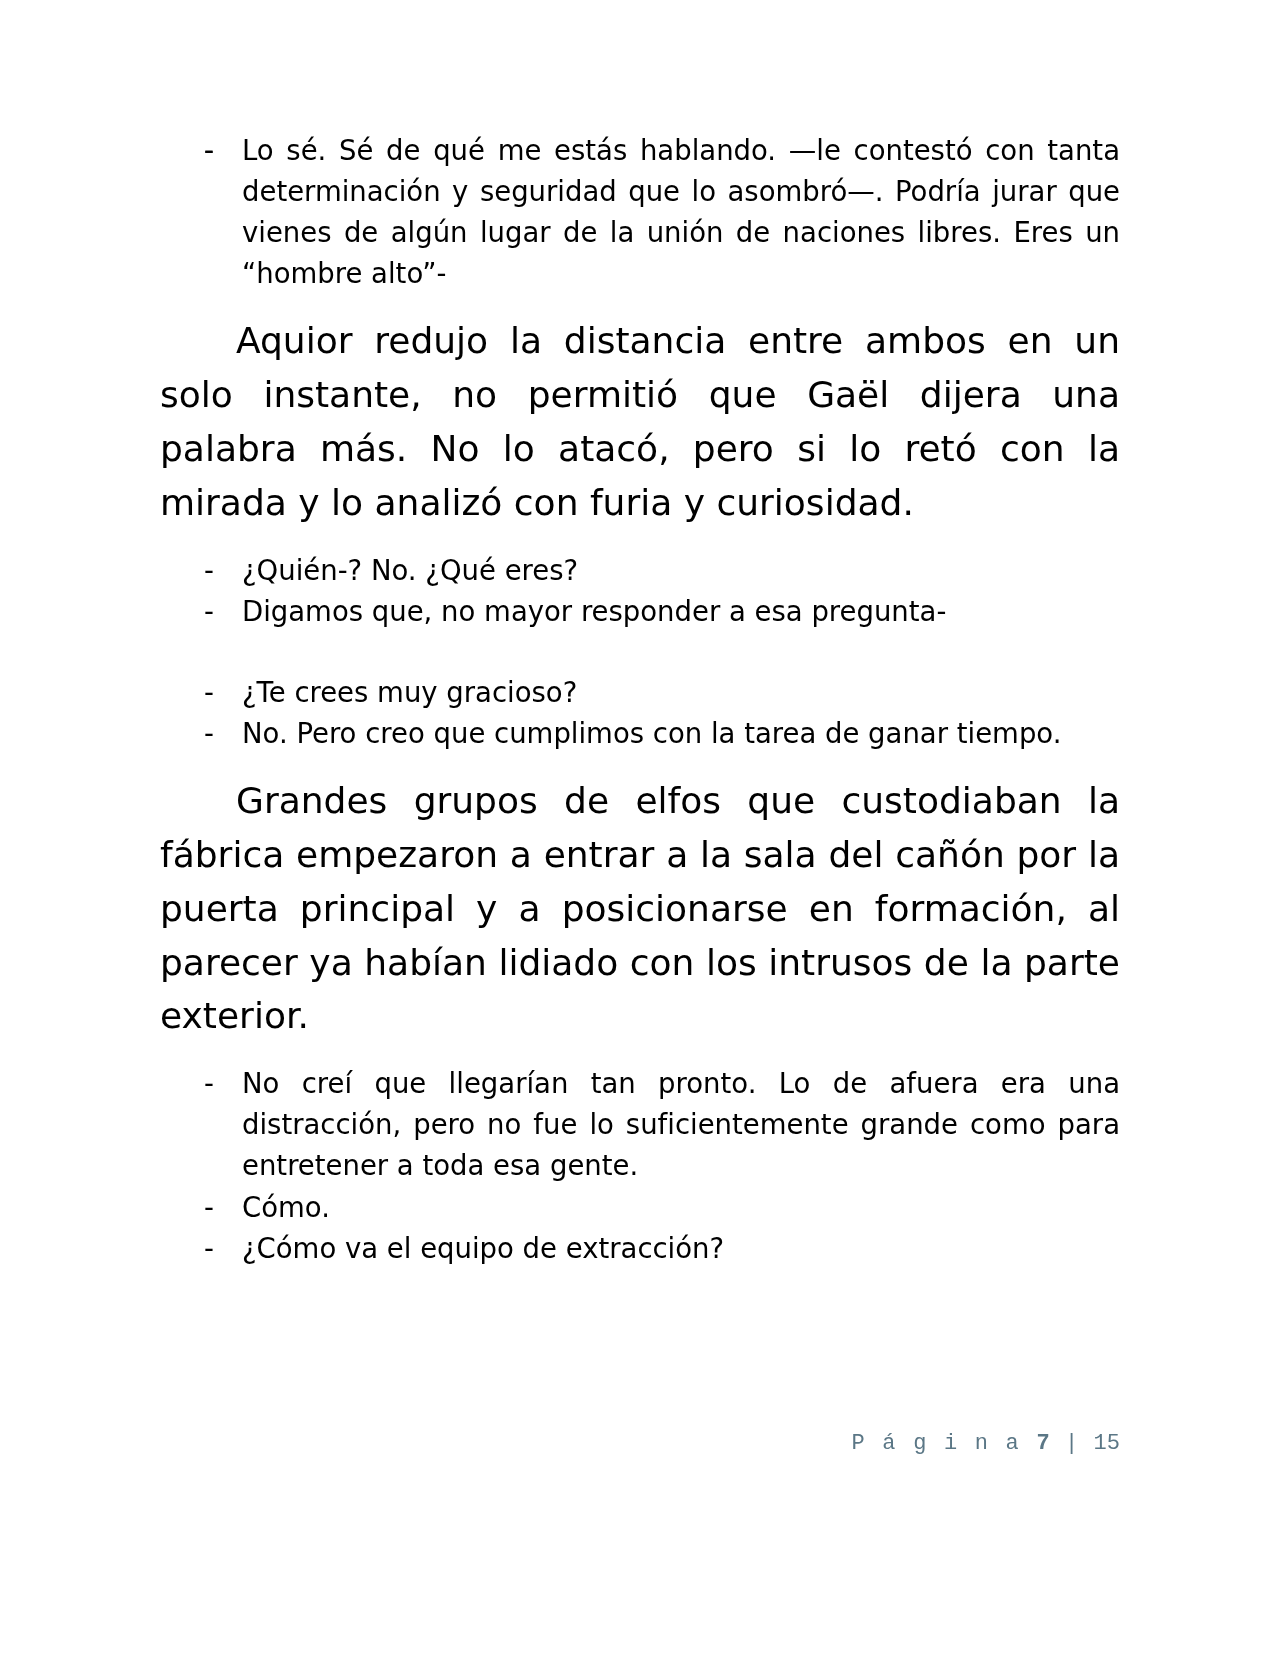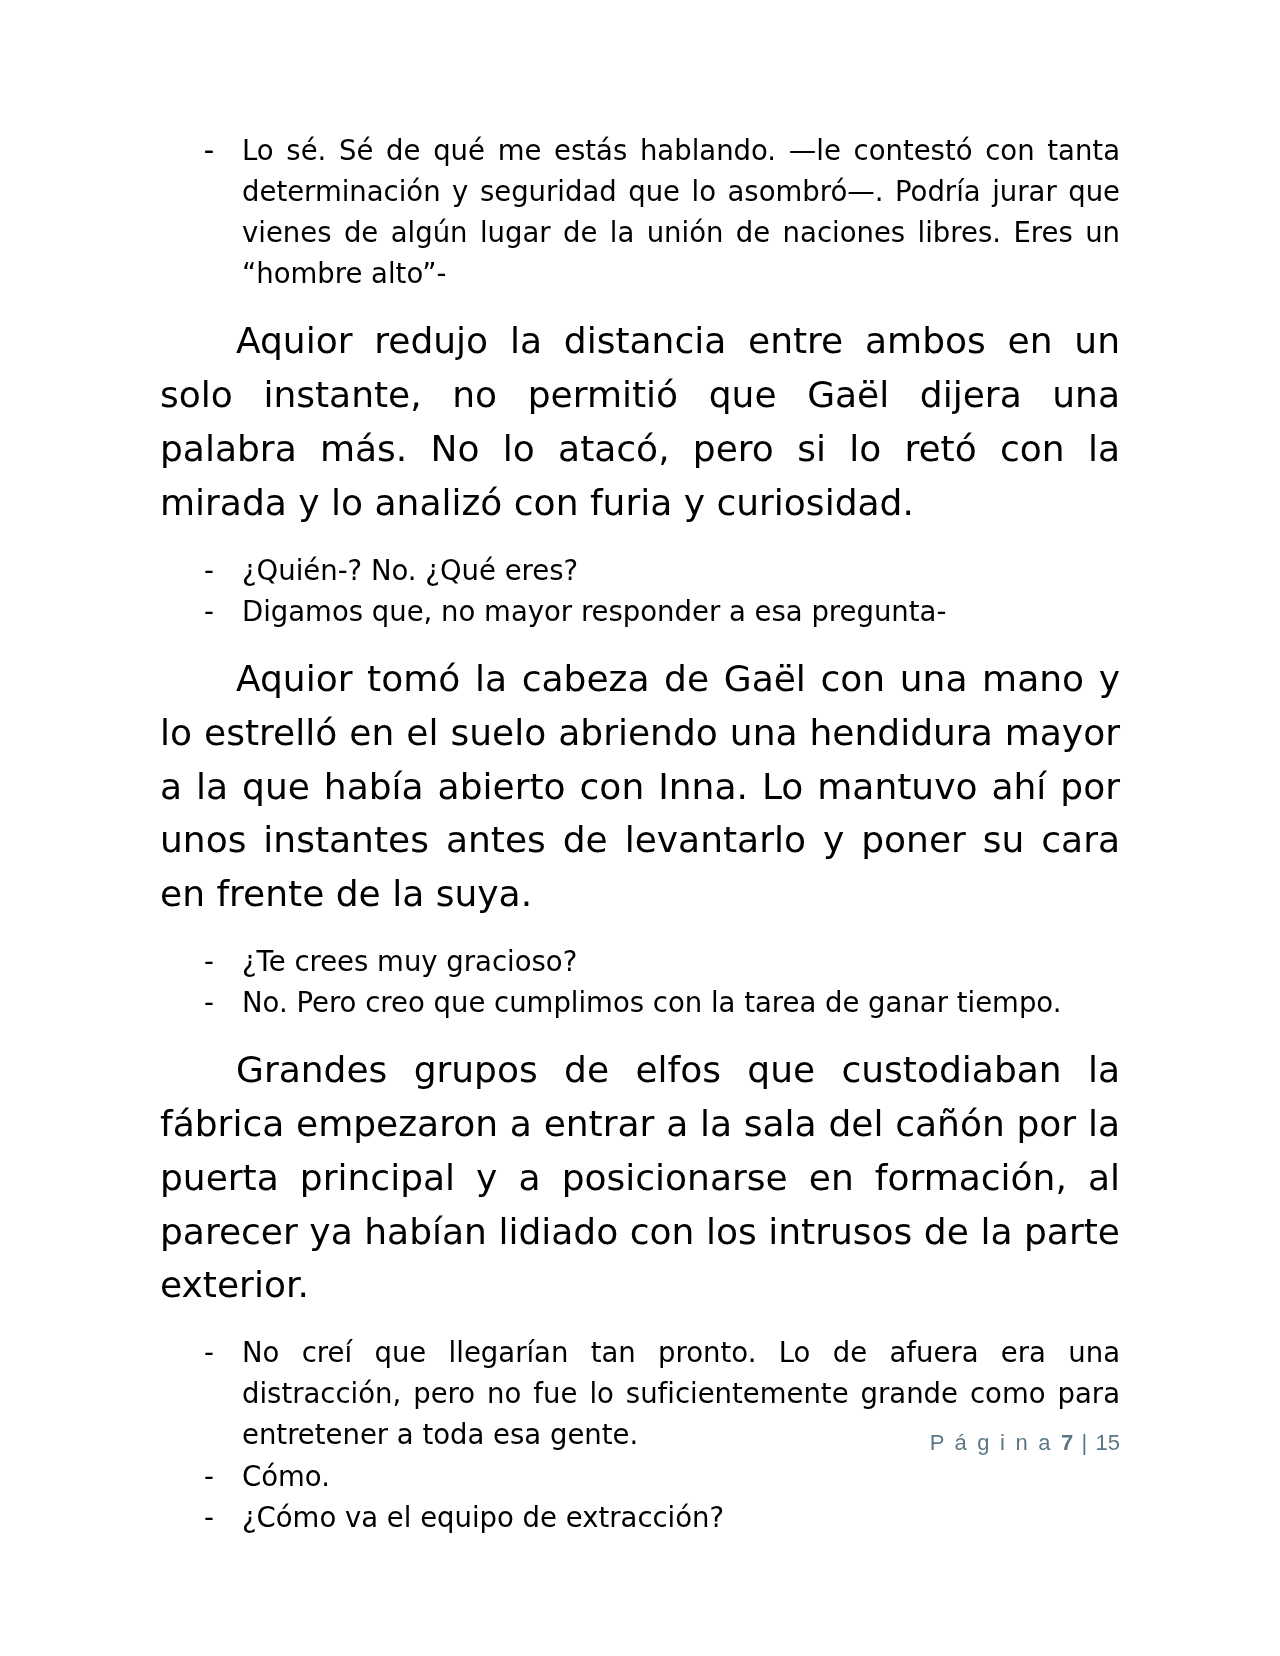--- a/index.html
+++ b/index.html
@@ -58,21 +58,21 @@
   }
   .footer {
     position: absolute;
     left: 160px;
     right: 160px;
     bottom: 200px;
     text-align: right;
     font-size: 22px;
     color: #5b7786;
     letter-spacing: 2.2px;
-    font-family: Liberation Sans, sans-serif;
+    font-family: Liberation Mono, monospace;
   }
   .footer .pg-num {
     letter-spacing: 0;
     font-weight: bold;
   }
   .footer .sep {
     letter-spacing: 0;
   }
   .footer .pg-total {
     letter-spacing: 0;
@@ -106,21 +106,20 @@
         <span>¿Quién-? No. ¿Qué eres?</span>
       </li>
       <li class="dash-item nojust">
         <span class="dash">-</span>
         <span>Digamos que, no mayor responder a esa pregunta-</span>
       </li>
     </ul>
 
     <div class="block-gap"></div>
 
-    <p class="para">Aquior tomó la cabeza de Gaël con una mano y lo estrelló en el suelo abriendo una hendidura mayor a la que había abierto con Inna. Lo mantuvo ahí por unos instantes antes de levantarlo y poner su cara en frente de la suya.</p>
 
     <div class="block-gap"></div>
 
     <ul class="dash-list">
       <li class="dash-item nojust">
         <span class="dash">-</span>
         <span>¿Te crees muy gracioso?</span>
       </li>
       <li class="dash-item nojust">
         <span class="dash">-</span>

